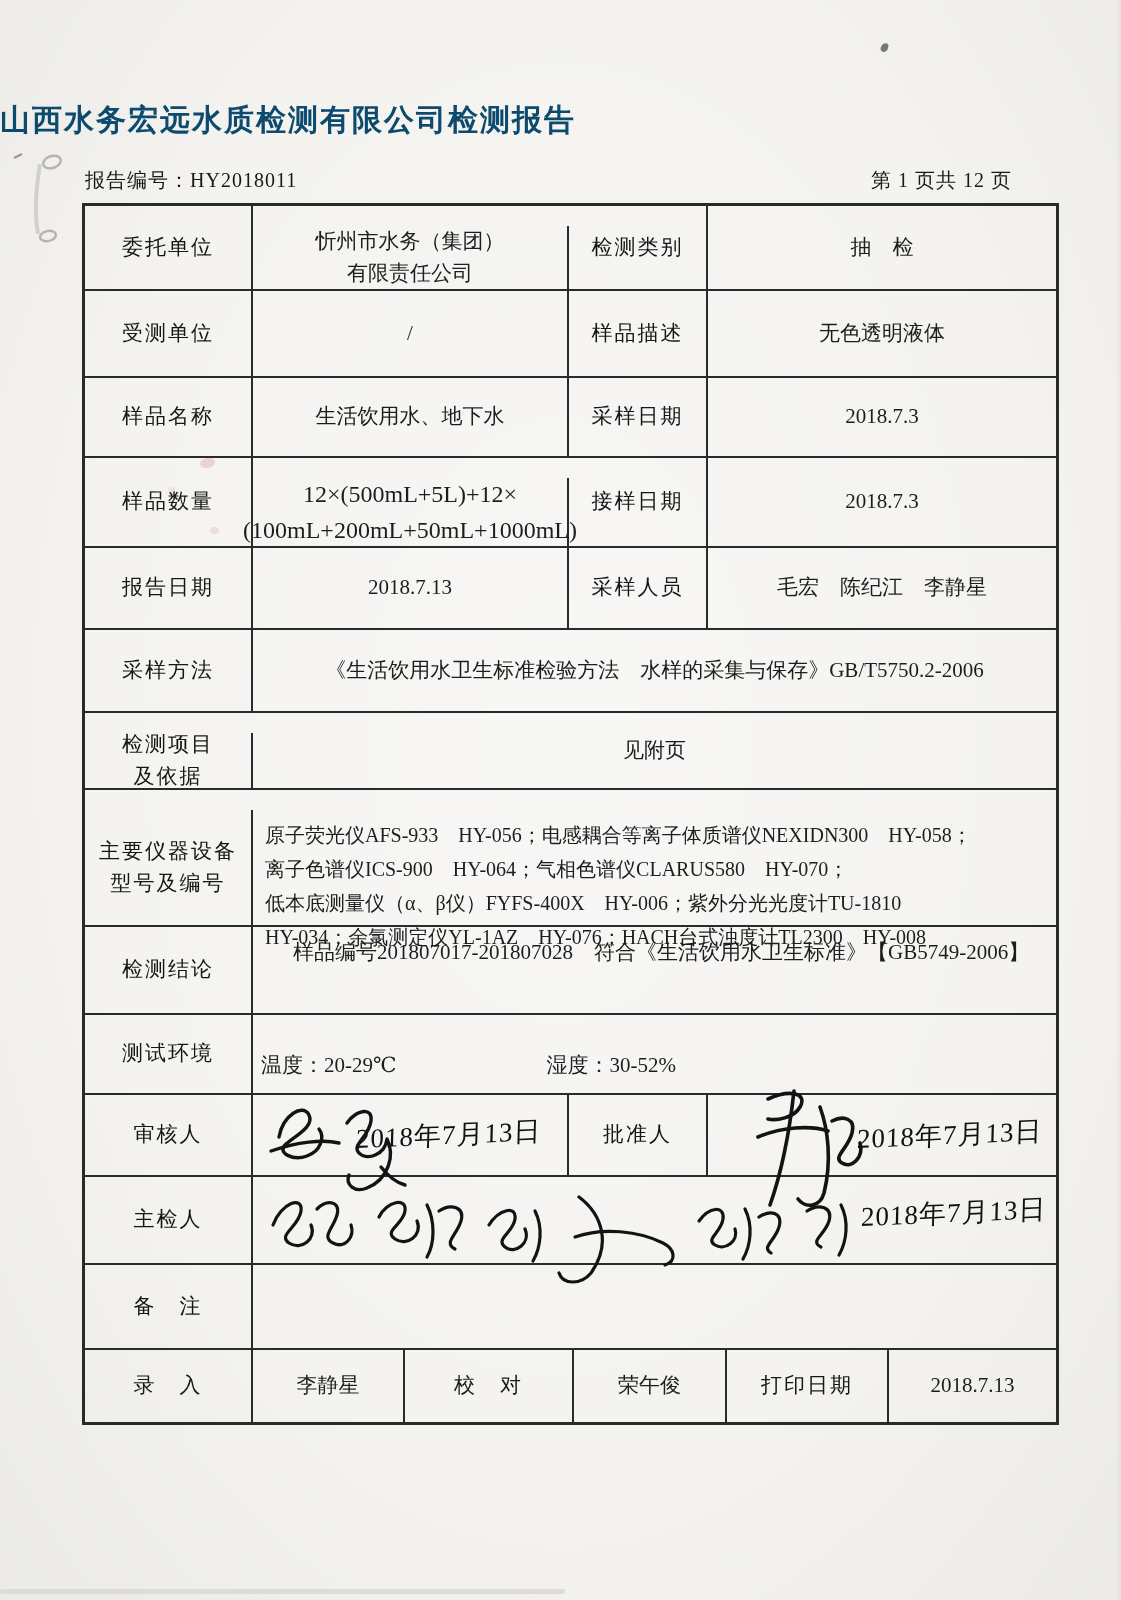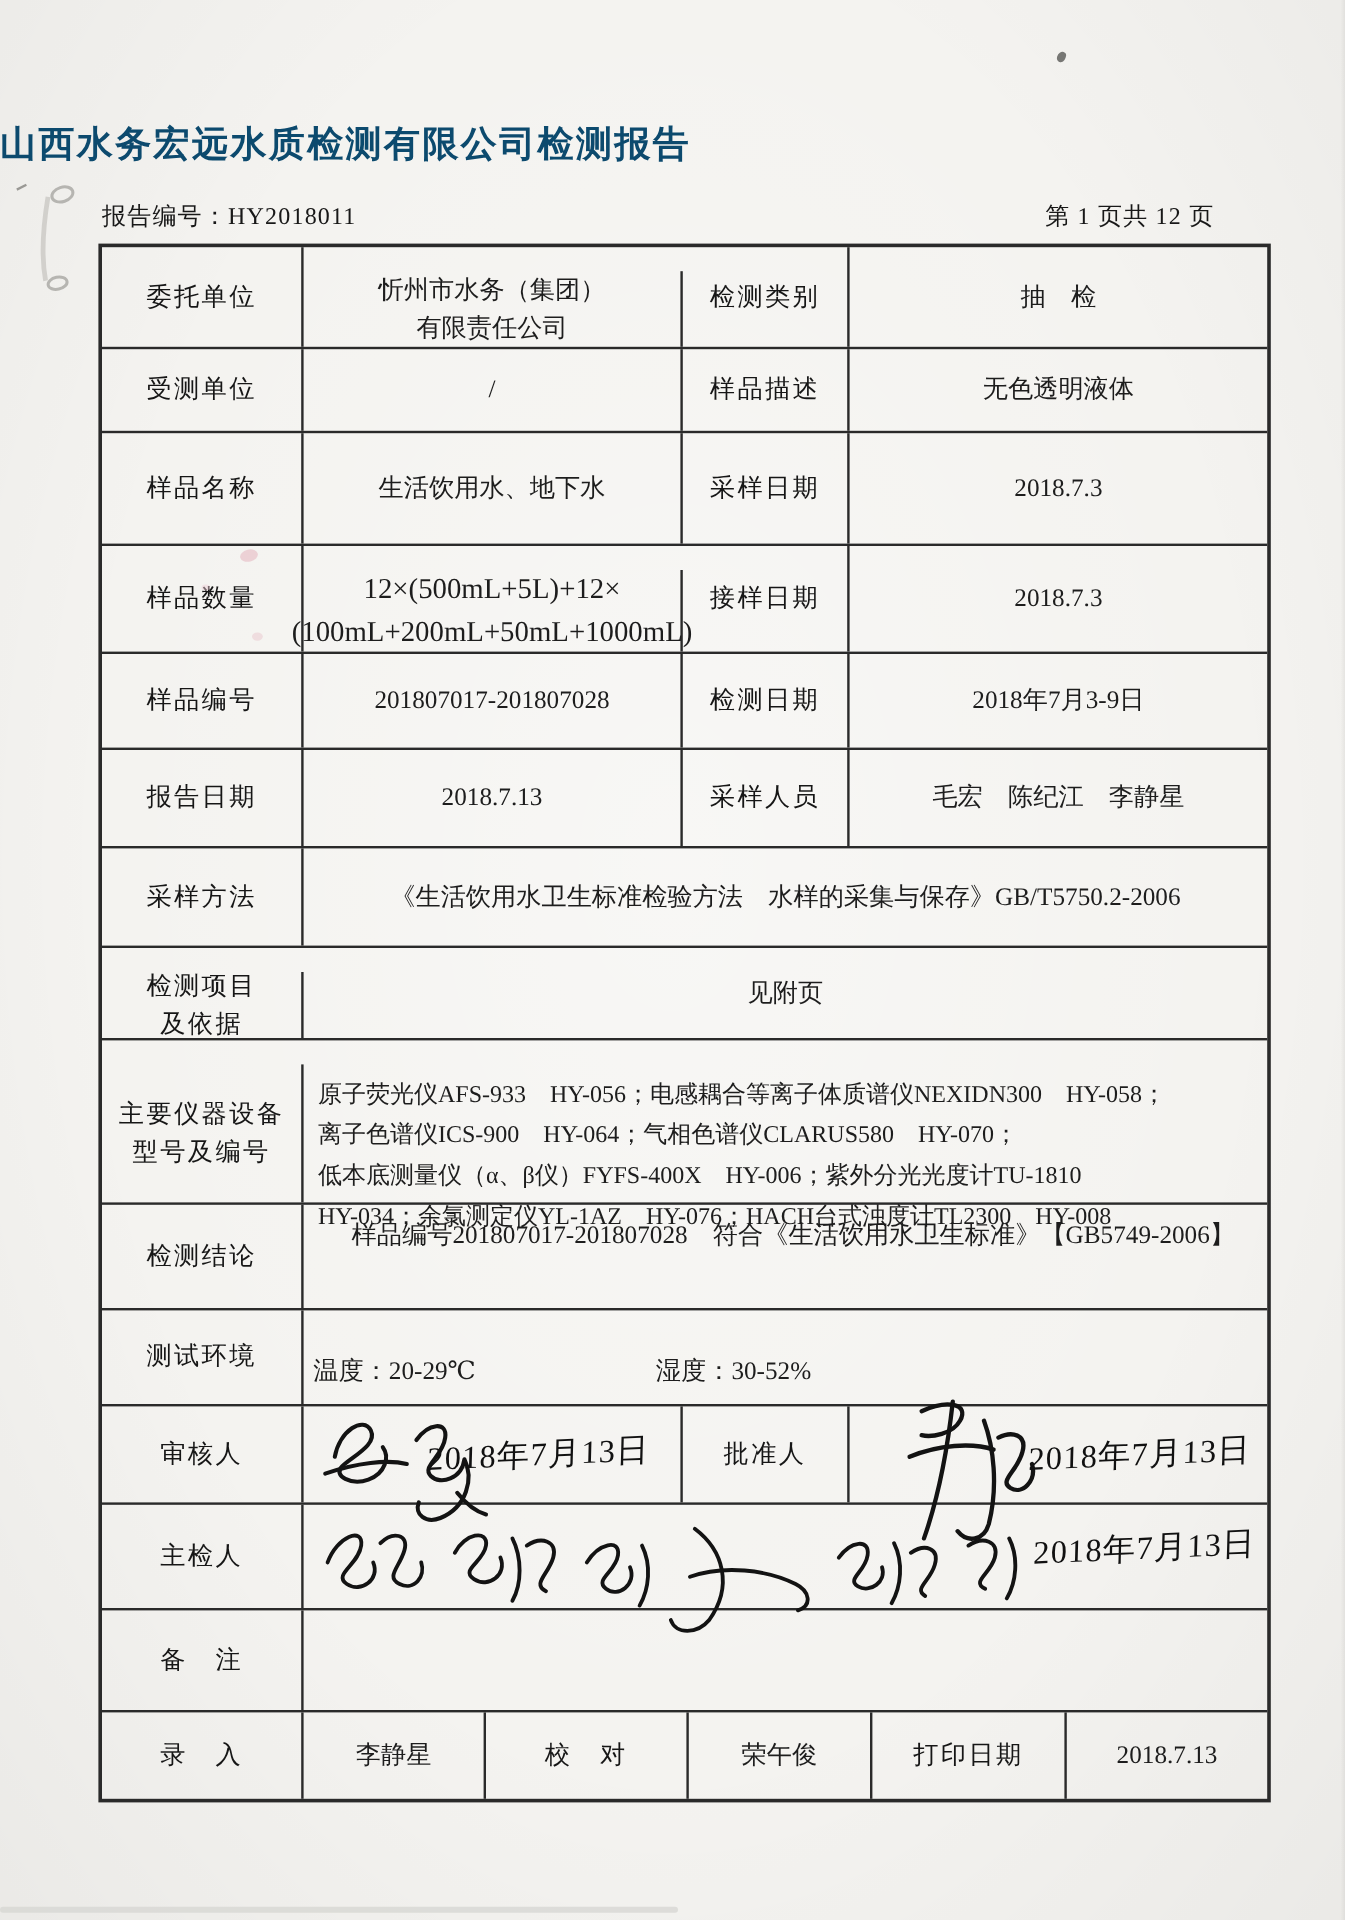--- a/index.html
+++ b/index.html
@@ -99,48 +99,42 @@
 <div class="tbl">
 
   <div class="row" style="height:85px">
     <div class="cell w1 label">委托单位</div>
     <div class="cell w2 pre">忻州市水务（集团）
 有限责任公司</div>
     <div class="cell w3 label">检测类别</div>
     <div class="cell w4">抽　检</div>
   </div>
 
-  <div class="row" style="height:70px">
+  <div class="row" style="height:87px">
     <div class="cell w1 label">受测单位</div>
     <div class="cell w2">/</div>
     <div class="cell w3 label">样品描述</div>
     <div class="cell w4">无色透明液体</div>
   </div>
 
-  <div class="row" style="height:94px">
+  <div class="row" style="height:80px">
     <div class="cell w1 label">样品名称</div>
     <div class="cell w2">生活饮用水、地下水</div>
     <div class="cell w3 label">采样日期</div>
     <div class="cell w4">2018.7.3</div>
   </div>
 
   <div class="row" style="height:90px">
     <div class="cell w1 label">样品数量</div>
     <div class="cell w2 pre fs20">12×(500mL+5L)+12×
 (100mL+200mL+50mL+1000mL)</div>
     <div class="cell w3 label">接样日期</div>
     <div class="cell w4">2018.7.3</div>
   </div>
 
-  <div class="row" style="height:80px">
-    <div class="cell w1 label">样品编号</div>
-    <div class="cell w2">201807017-201807028</div>
-    <div class="cell w3 label">检测日期</div>
-    <div class="cell w4">2018年7月3-9日</div>
-  </div>
 
   <div class="row" style="height:82px">
     <div class="cell w1 label">报告日期</div>
     <div class="cell w2">2018.7.13</div>
     <div class="cell w3 label">采样人员</div>
     <div class="cell w4">毛宏　陈纪江　李静星</div>
   </div>
 
   <div class="row" style="height:83px">
     <div class="cell w1 label">采样方法</div>

